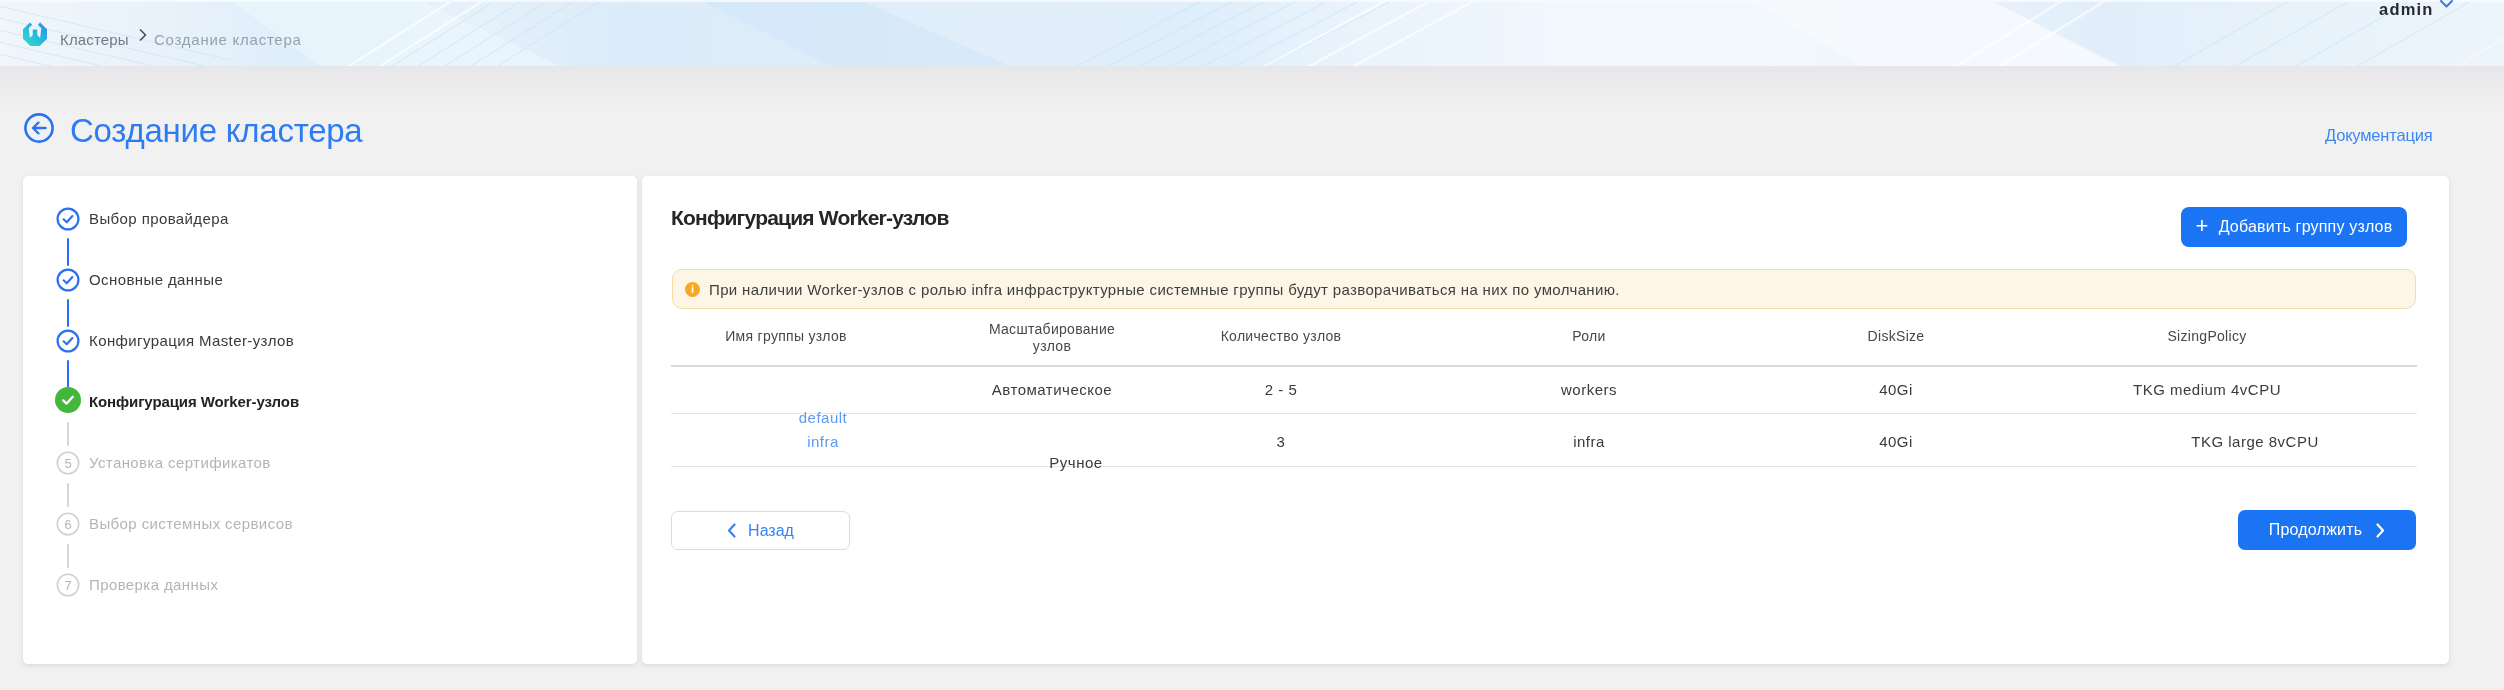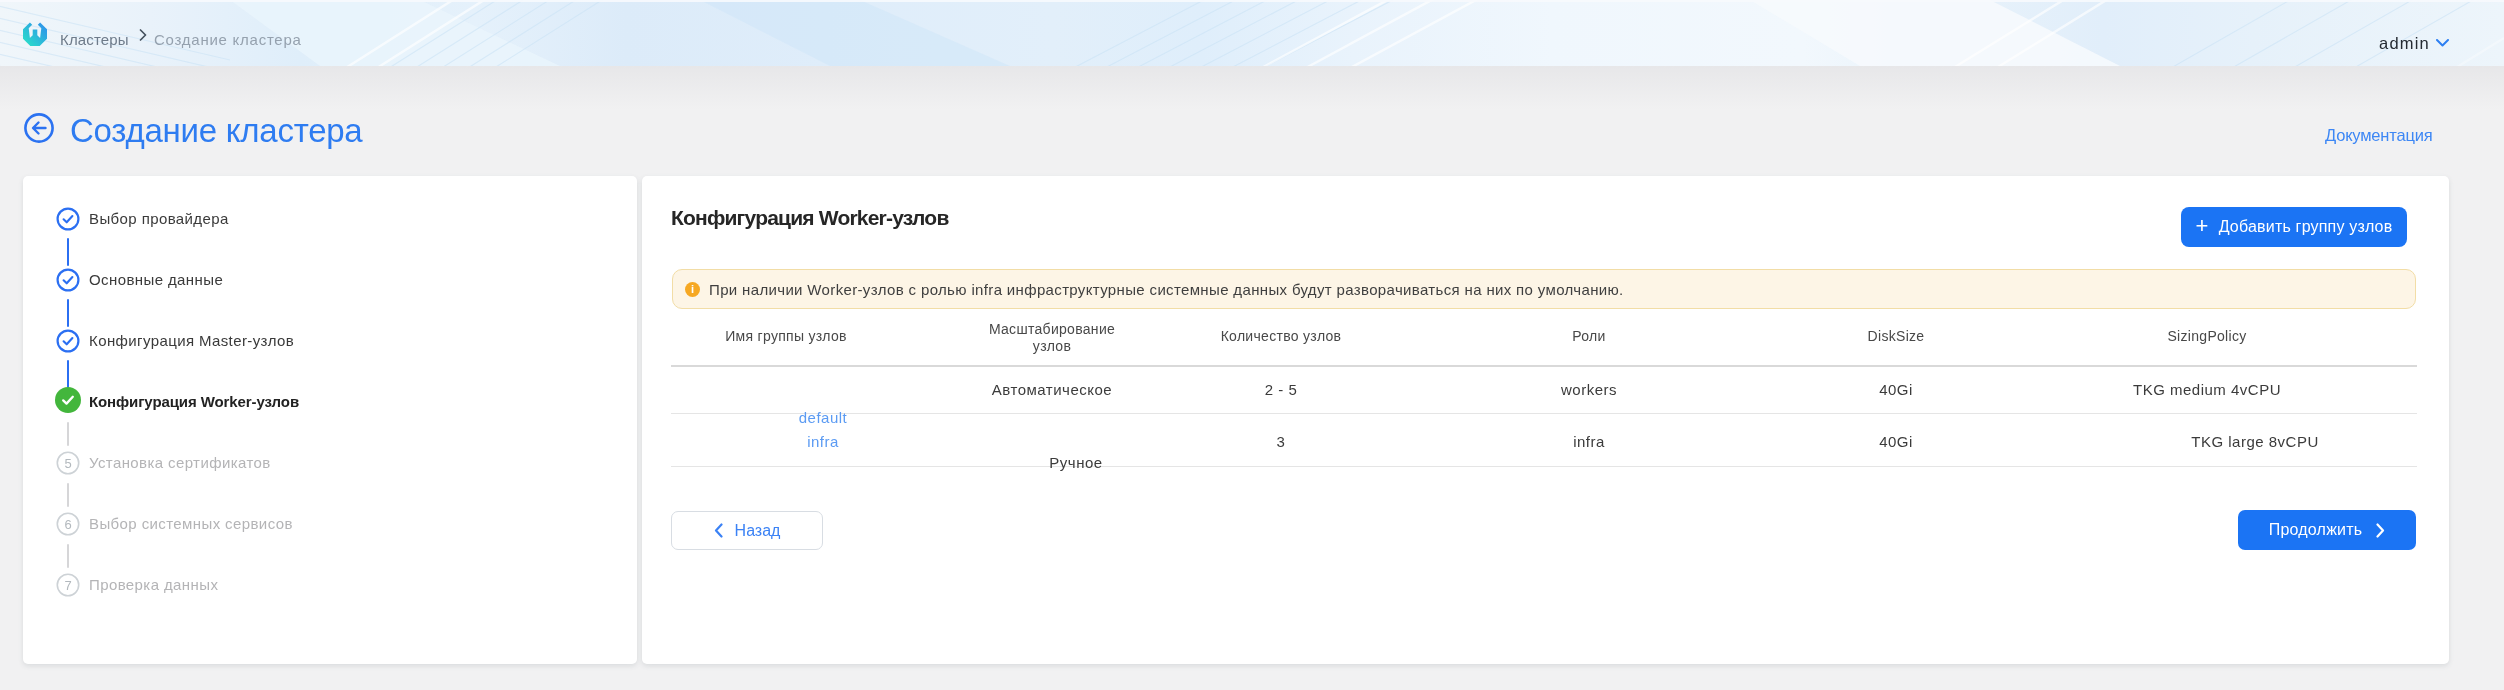--- a/index.html
+++ b/index.html
@@ -6,21 +6,21 @@
   html,body { width:2504px; height:690px; overflow:hidden; }
   body { font-family:"Liberation Sans", sans-serif; background:#f1f1f2; position:relative; }
 
   
   .topbar { position:absolute; left:0; top:0; width:2504px; height:66px; background:#e4f0fb; overflow:hidden; }
   .topbar svg.bg { position:absolute; left:0; top:0; }
   .logo { position:absolute; left:23px; top:22px; }
   .crumb { position:absolute; top:0; height:78px; display:flex; align-items:center; font-size:15px; }
   .crumb1 { left:60px; color:#6e7b8a; font-size:15px; letter-spacing:0.15px; }
   .crumb2 { left:154px; color:#95a1ae; letter-spacing:0.75px; }
-  .admin { position:absolute; left:2379px; top:0; height:86px; display:flex; align-items:center; font-size:16.5px; letter-spacing:1.2px; color:#252b33; }
+  .admin { position:absolute; left:2379px; top:0; height:86px; display:flex; font-size:16.5px; letter-spacing:1.2px; color:#252b33;font-weight:bold; }
   .admin svg { margin-left:6px; }
 
   .under-top { position:absolute; left:0; top:66px; width:2504px; height:44px; background:linear-gradient(#e7e7e9, #f1f1f2); }
 
   
   .backcirc { position:absolute; left:24px; top:113px; }
   h1.pagetitle { position:absolute; left:70px; top:112px; font-size:33px; line-height:38px; font-weight:400; color:#2e7cf1; letter-spacing:-0.25px; }
   .doclink { position:absolute; top:126px; left:2325px; font-size:16.5px; color:#3d87f5; letter-spacing:-0.2px; }
 
   
@@ -45,21 +45,21 @@
   .banner { position:absolute; left:672px; top:269px; width:1744px; height:40px; background:#fdf5e6; border:1px solid #f2dda6; border-radius:10px; }
   .banner .bicon { position:absolute; left:12px; top:12px; width:15px; height:15px; border-radius:50%; background:#f6a823; color:#fff; font-size:11px; font-weight:700; text-align:center; line-height:15px; }
   .banner .btxt { position:absolute; left:36px; top:11px; font-size:15px; color:#3f3f3f; white-space:nowrap; letter-spacing:0.35px; }
 
   .tline { position:absolute; background:#e5e5e5; height:1px; }
   .cell { position:absolute; transform:translateX(-50%); white-space:nowrap; text-align:center; }
   .th { font-size:14px; color:#484848; line-height:17px; letter-spacing:0.3px; }
   .td { font-size:15px; color:#3b3b3b; letter-spacing:0.5px; }
   .td.link { color:#5b9bf3; }
 
-  .backbtn { position:absolute; left:671px; top:511px; width:152px; height:39px; background:#fff; border:1px solid #d8dde3; border-radius:7px; display:flex; align-items:center; justify-content:center; color:#3b82f5; font-size:16px; }
+  .backbtn { position:absolute; left:671px; top:511px; width:179px; height:39px; background:#fff; border:1px solid #d8dde3; border-radius:7px; display:flex; align-items:center; justify-content:center; color:#3b82f5; font-size:16px; }
   .backbtn svg { margin-right:12px; }
   .contbtn { position:absolute; left:2238px; top:510px; width:178px; height:40px; background:#1b74f4; border-radius:7px; display:flex; align-items:center; justify-content:center; color:#fff; font-size:16px; letter-spacing:0.2px; }
   .contbtn svg { margin-left:14px; }
 </style>
 </head>
 <body>
 
 <div class="topbar">
   <svg class="bg" width="2504" height="66" viewBox="0 0 2504 66">
     <defs>
@@ -209,21 +209,21 @@
     </svg></span>
       <span class="lbl gray">Проверка данных</span>
     </div>
   </div>
 
 <div class="h2row" style="left:671px; top:205px; position:absolute;">Конфигурация Worker-узлов</div>
 <div class="addbtn"><span class="plus">+</span>Добавить группу узлов</div>
 
 <div class="banner">
   <div class="bicon">i</div>
-  <div class="btxt">При наличии Worker-узлов с ролью infra инфраструктурные системные данных будут разворачиваться на них по умолчанию.</div>
+  <div class="btxt">При наличии Worker-узлов с ролью infra инфраструктурные системные группы будут разворачиваться на них по умолчанию.</div>
 </div>
 
 <div class="tline" style="left:671px; top:365px; width:1746px; height:2px; background:#d9d9d9;"></div>
 <div class="tline" style="left:671px; top:413px; width:1746px;"></div>
 <div class="tline" style="left:671px; top:466px; width:1746px;"></div>
 
 <div class="cell th" style="left:786px; top:328px;">Имя группы узлов</div>
 <div class="cell th" style="left:1052px; top:320.5px;">Масштабирование<br>узлов</div>
 <div class="cell th" style="left:1281px; top:328px;">Количество узлов</div>
 <div class="cell th" style="left:1589px; top:328px;">Роли</div>

